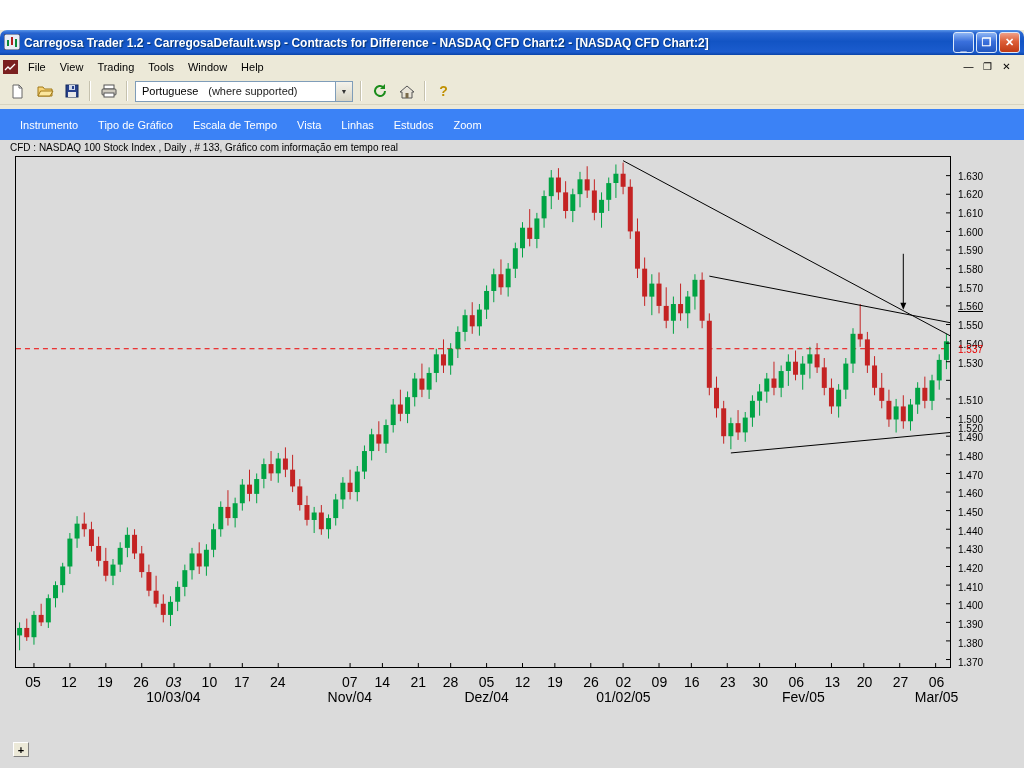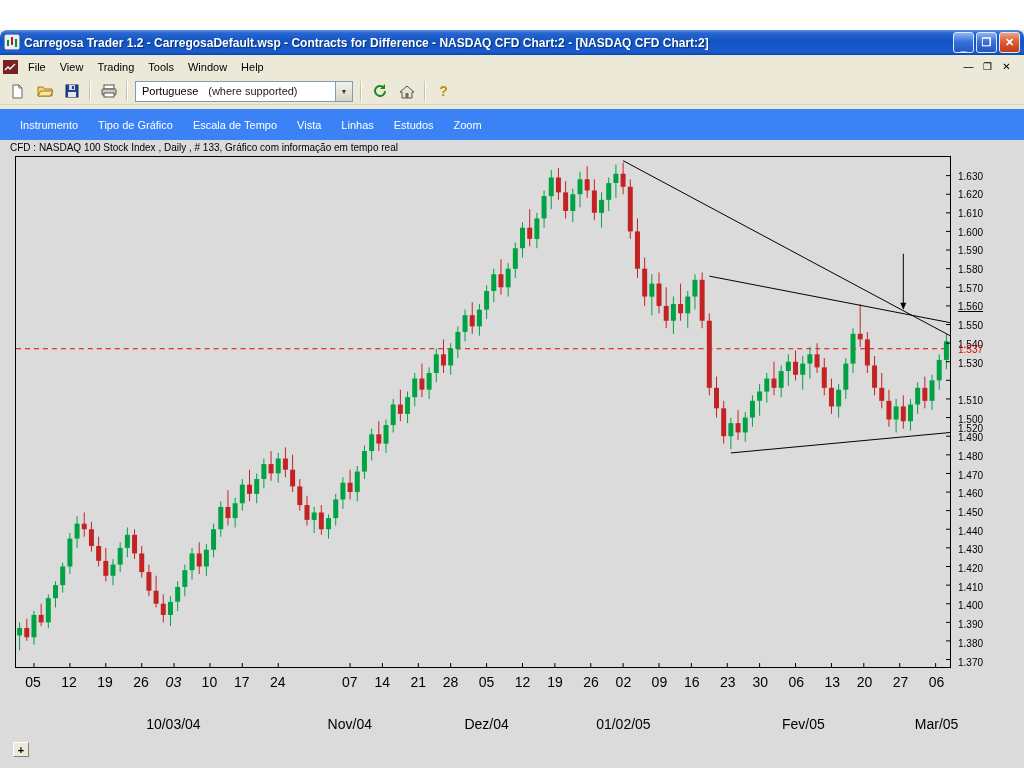--- a/index.html
+++ b/index.html
@@ -64,21 +64,21 @@
   .cmenu-item { color:#fff; font-size:11px; padding:2px 10px; white-space:nowrap; }
 
   
   .chart-panel { height:740px; background:#DBDBDB; position:relative; }
   .chart-title { font-size:10px; padding:2px 0 0 10px; height:16px; white-space:nowrap; }
   .plot { position:absolute; left:15px; top:16px; width:936px; height:512px; border:1px solid #000; background:#DBDBDB; }
   .plot svg { display:block; width:100%; height:100%; }
   .ylab { position:absolute; left:958px; font-size:10px; line-height:11px; }
   .ylab.cur { color:#E80000; }
   .xlab { position:absolute; top:534px; font-size:14px; transform:translateX(-50%); white-space:nowrap; }
-  .xlab.month { top:576px; }
+  .xlab.month { top:549px; }
 
   
   .scrollstrip { height:14px; background:#D4D0C4; position:relative; border-top:1px solid #fff; }
   .hthumb { position:absolute; left:15px; top:1px; width:89px; height:11px; background:#1D3699; border:1px solid #101B60; }
   .gapstrip { height:6px; background:#D4D0C4; }
   .statusbar { height:16px; background:#fff; position:relative; font-size:11px; border-top:1px solid #A8A490; }
   .status-text { position:absolute; left:5px; top:2px; }
   .num-box { position:absolute; left:700px; top:1px; width:36px; height:21px;
     border:1px solid; border-color:#808080 #fff #fff #808080; font-size:10px; text-align:center; line-height:12px; }
   .net-icon { position:absolute; left:768px; top:1px; }

